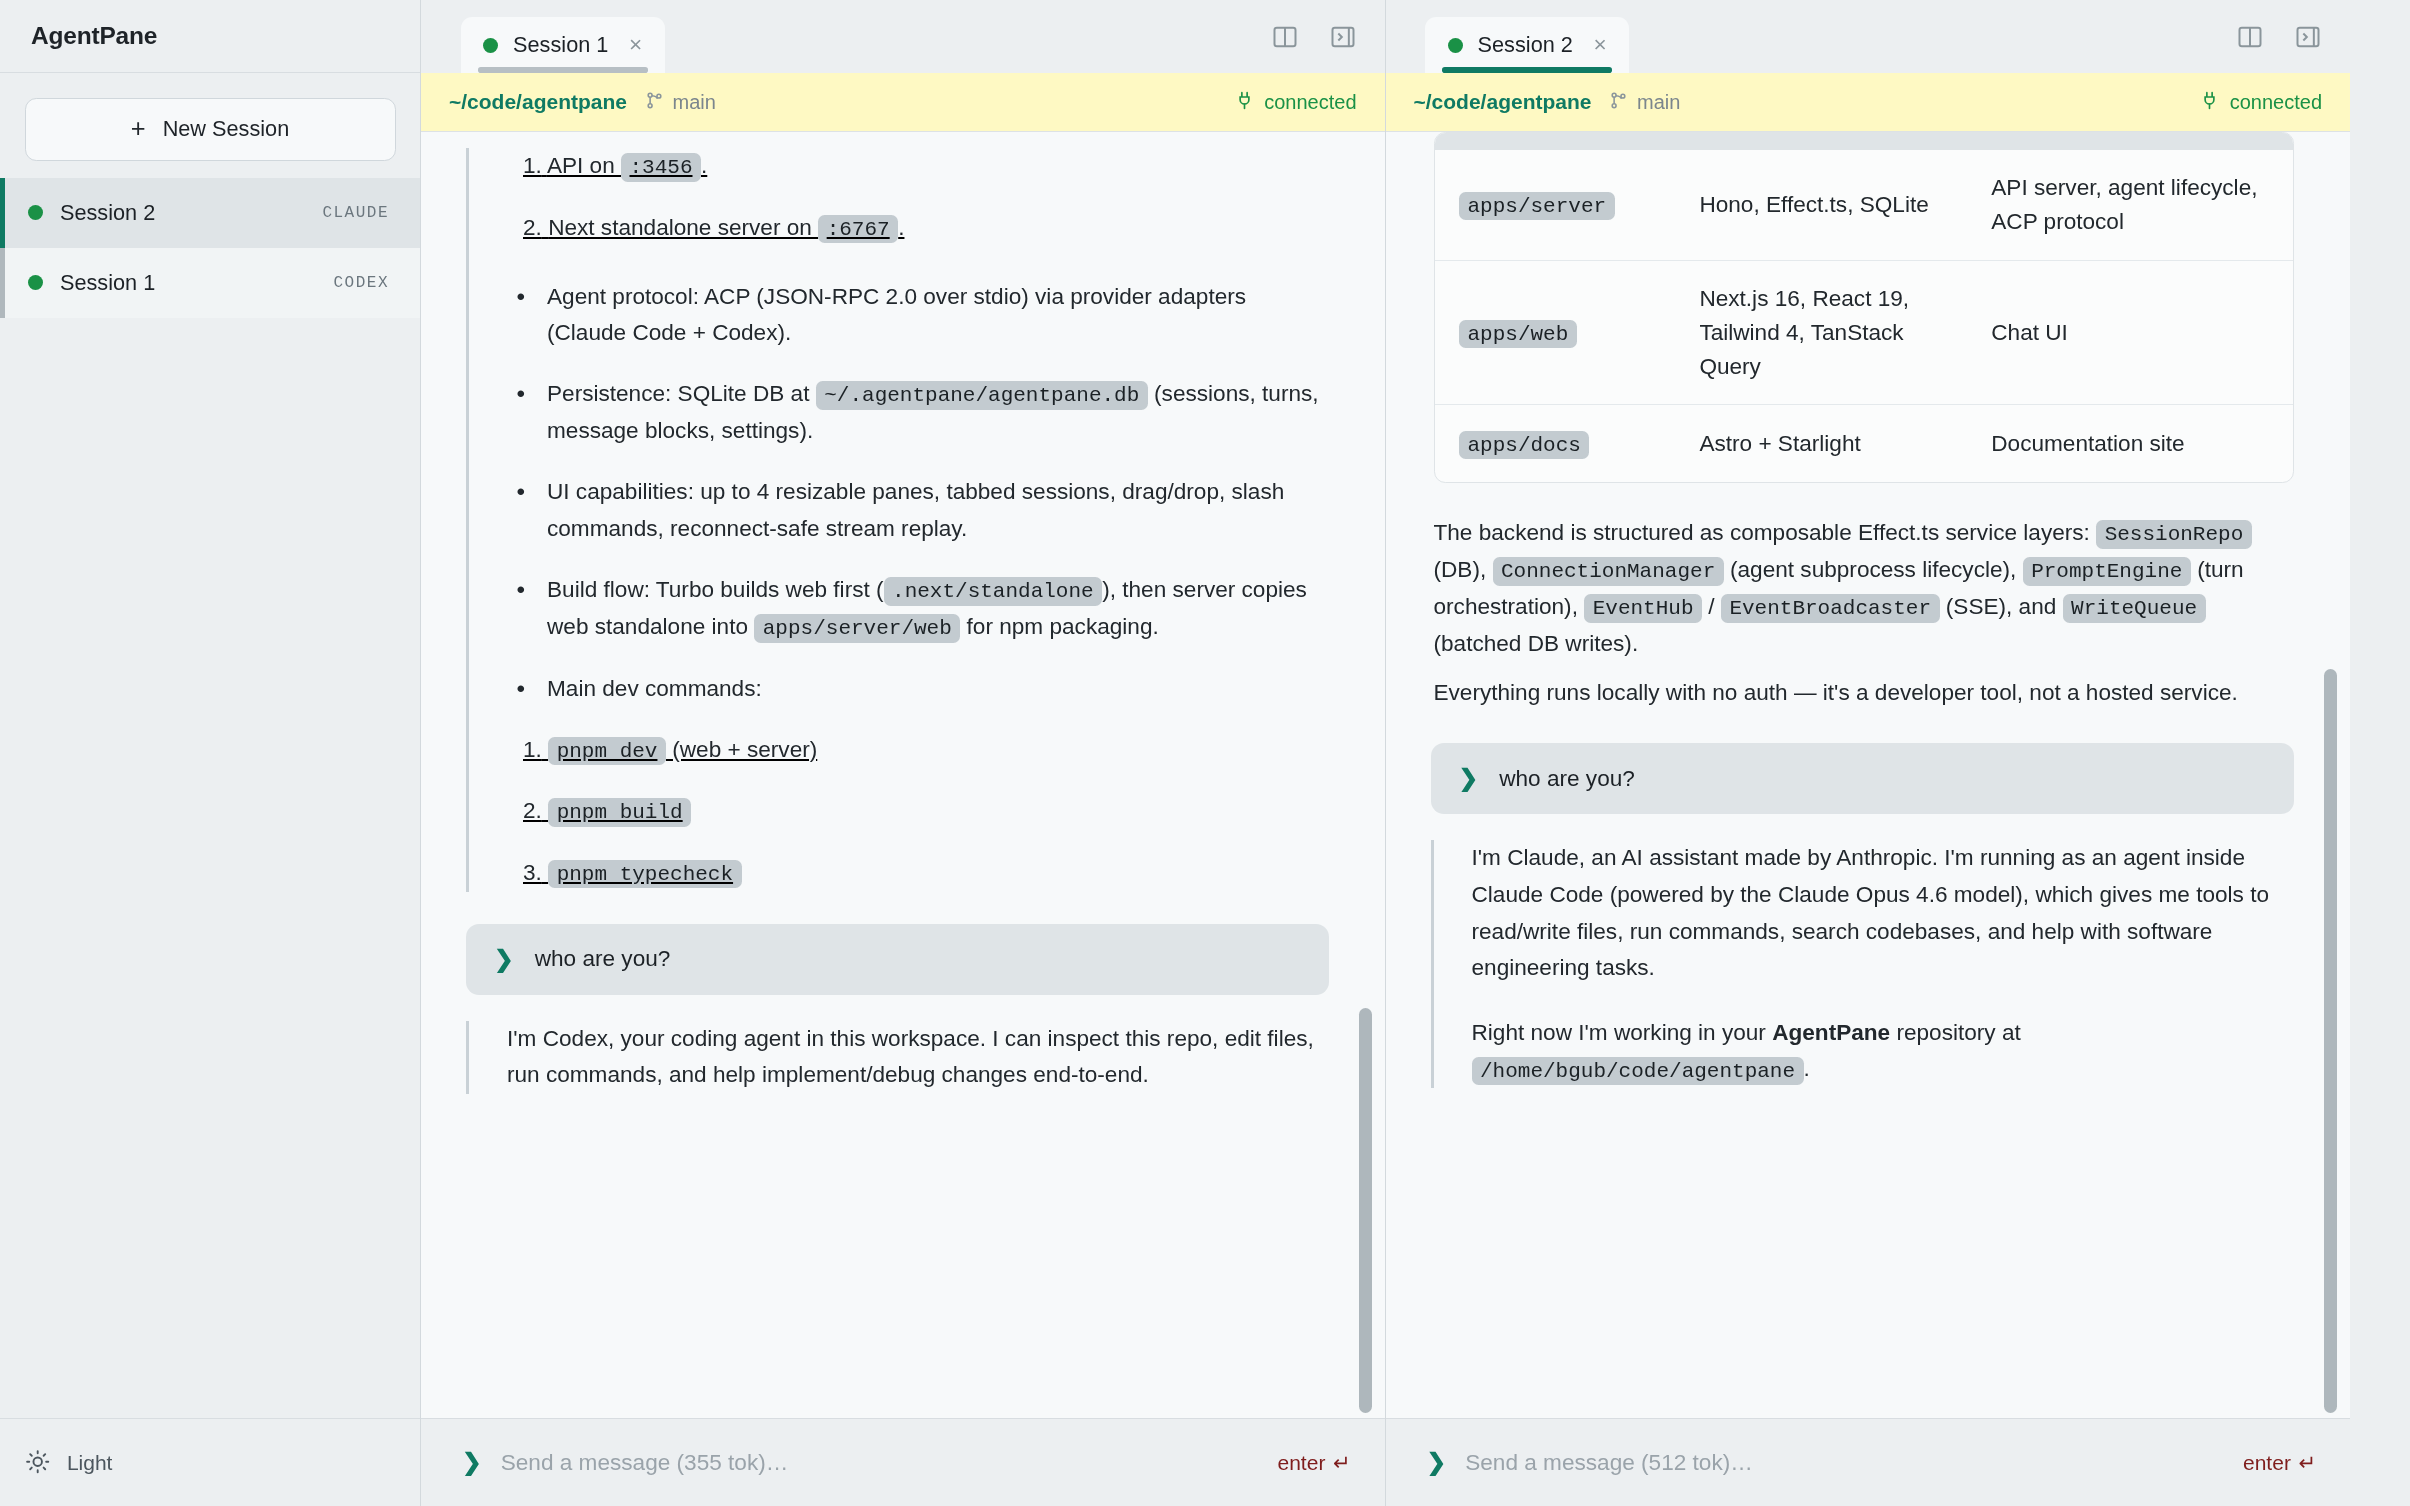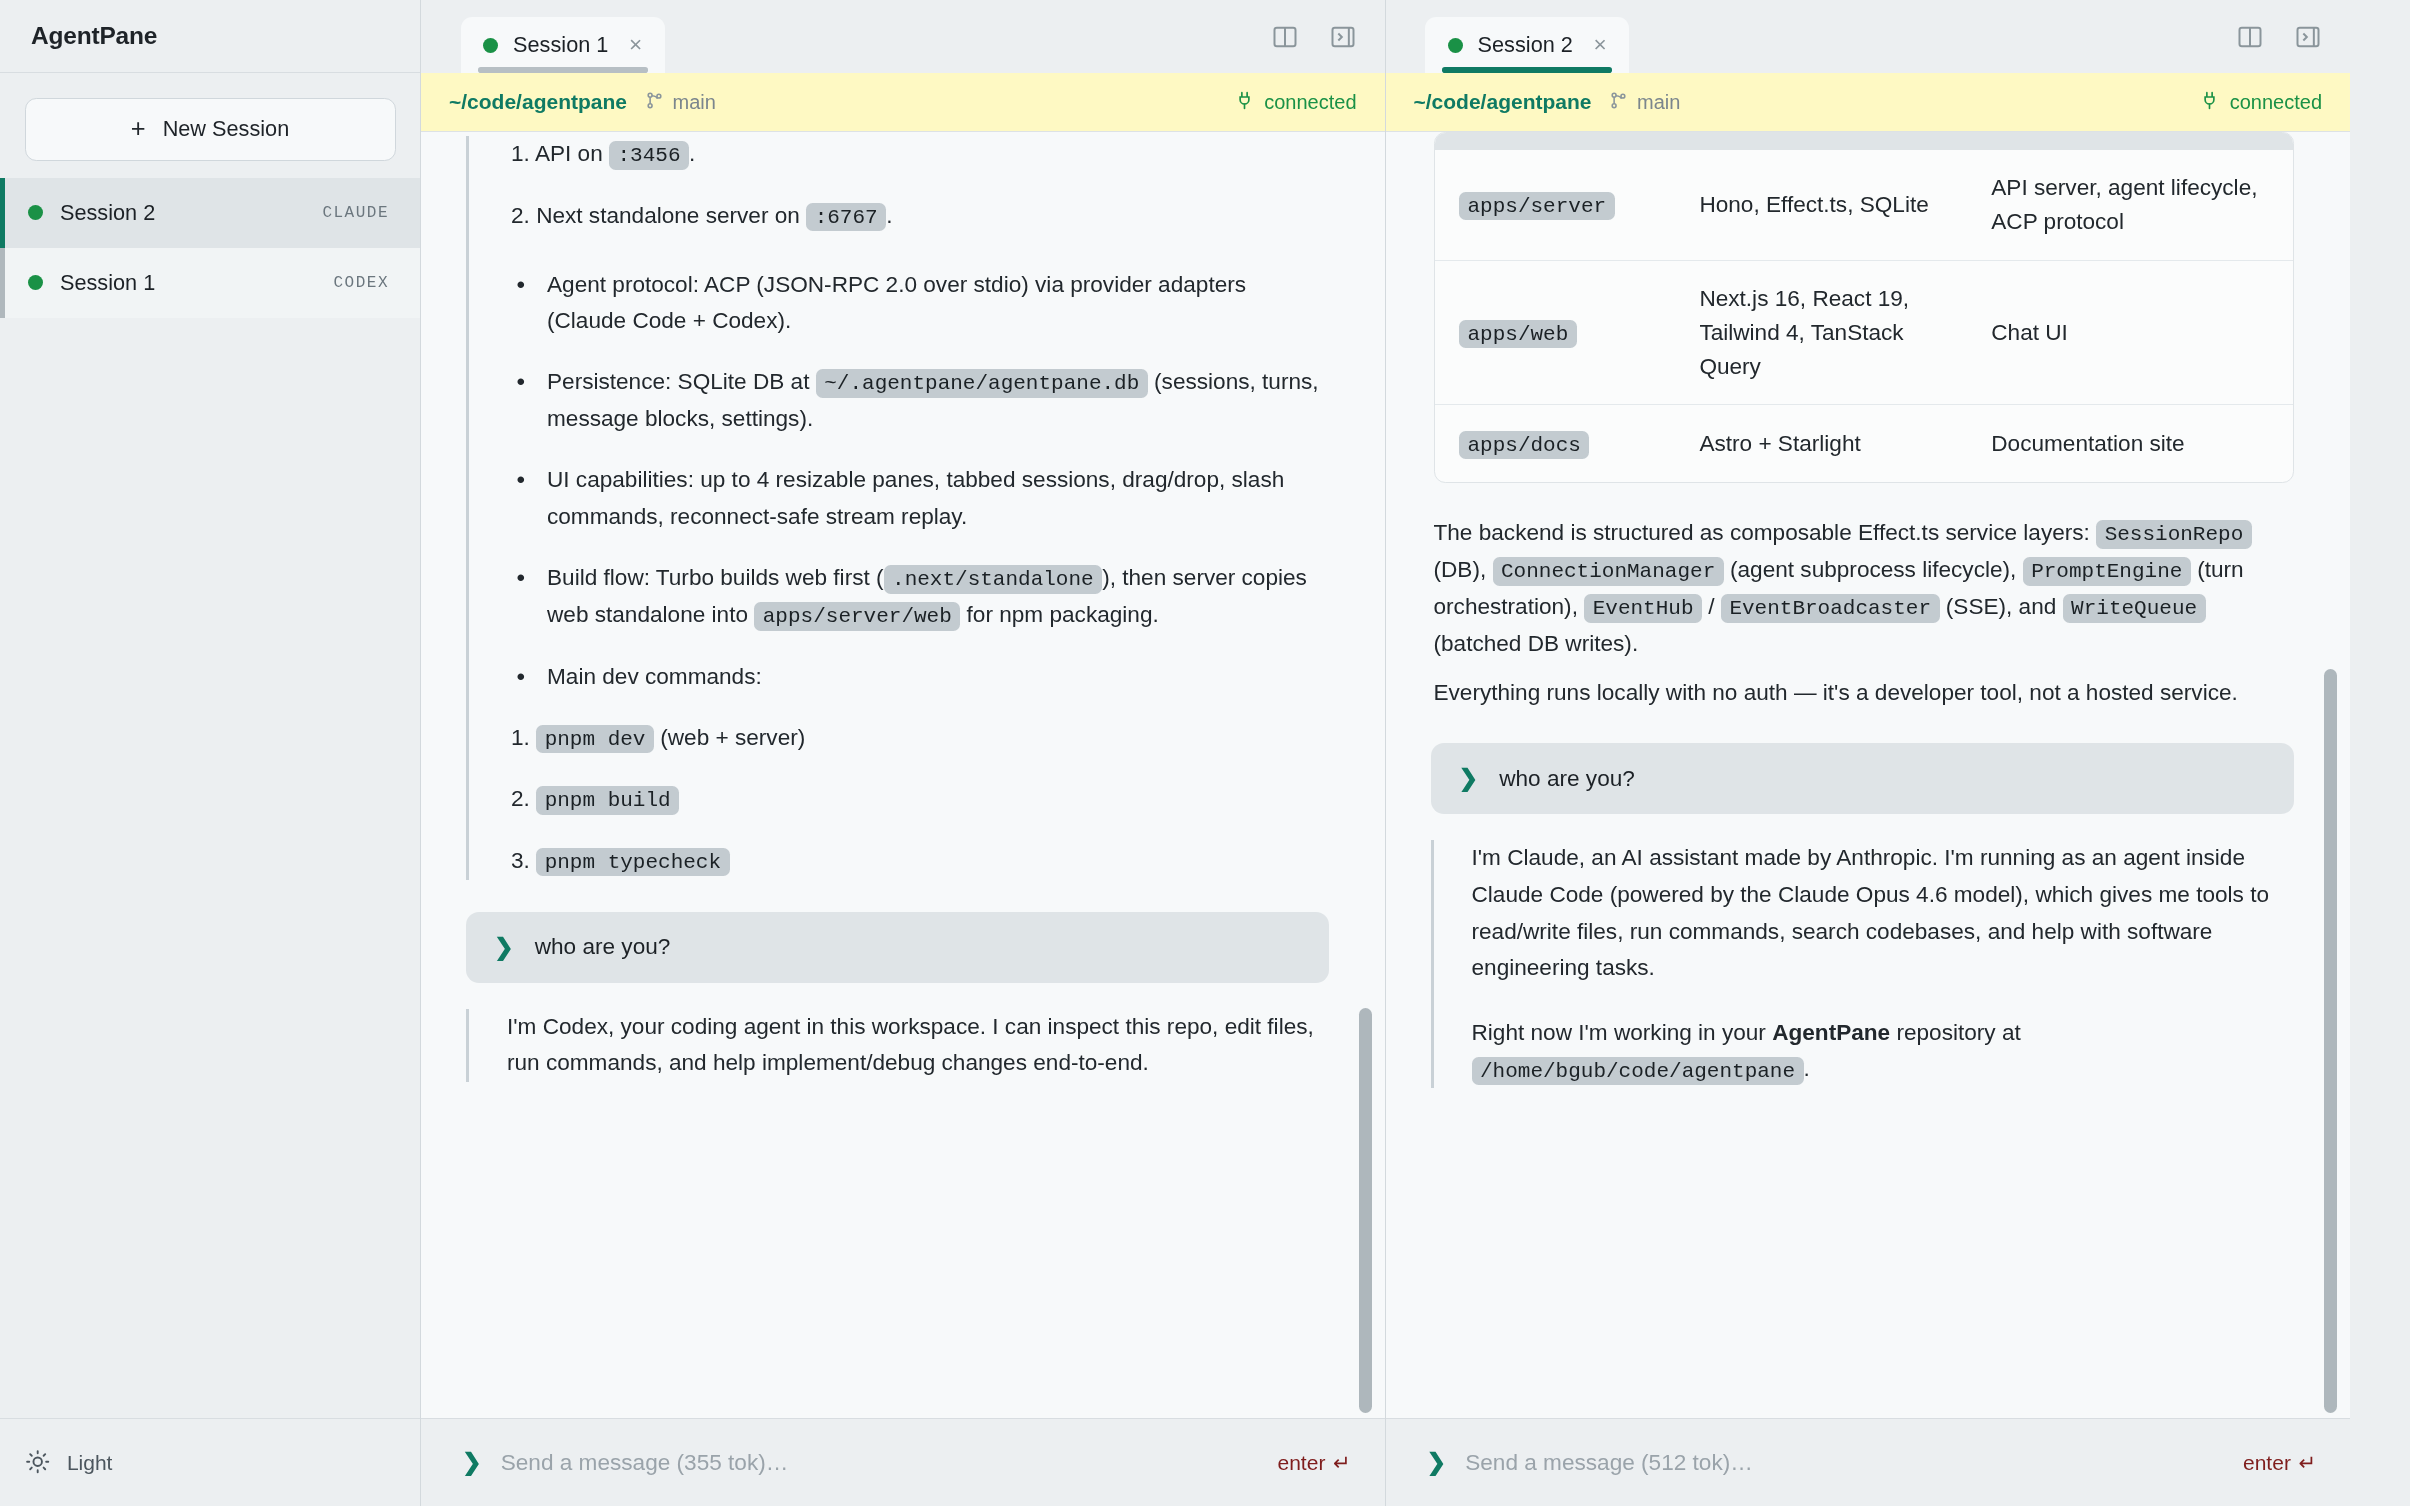--- a/index.html
+++ b/index.html
@@ -135,21 +135,21 @@
     padding: 21px 56px 9.4px 45px;
     background: #f7f9fa;
   }
   .scroller { position: absolute; inset: 0; padding: 0 56px 0 45px; overflow: hidden; }
   .msg-block {
     border-left: 3.8px solid #c9d1d6;
     padding-left: 38px;
     margin-bottom: 28px;
   }
   .p, .li-text { font-size: 22.6px; line-height: 1.62; color: #22282d; }
-  .ol { list-style: none; margin: 4px; padding: 0; }
+  .ol { list-style: none; margin: 16px; padding: 0; text-decoration: underline; }
   .ol li, .ul li {
     font-size: 22.6px; line-height: 1.62; color: #22282d;
     margin-bottom: 24.5px; display: block;
   }
   .ol li .num { display: inline; }
   .ul li { position: relative; padding-left: 40px; }
   .ul li::before {
     content: "\2022"; position: absolute; left: 9.4px; top: -1.9px;
     font-size: 24.5px; color: #22282d;
   }

